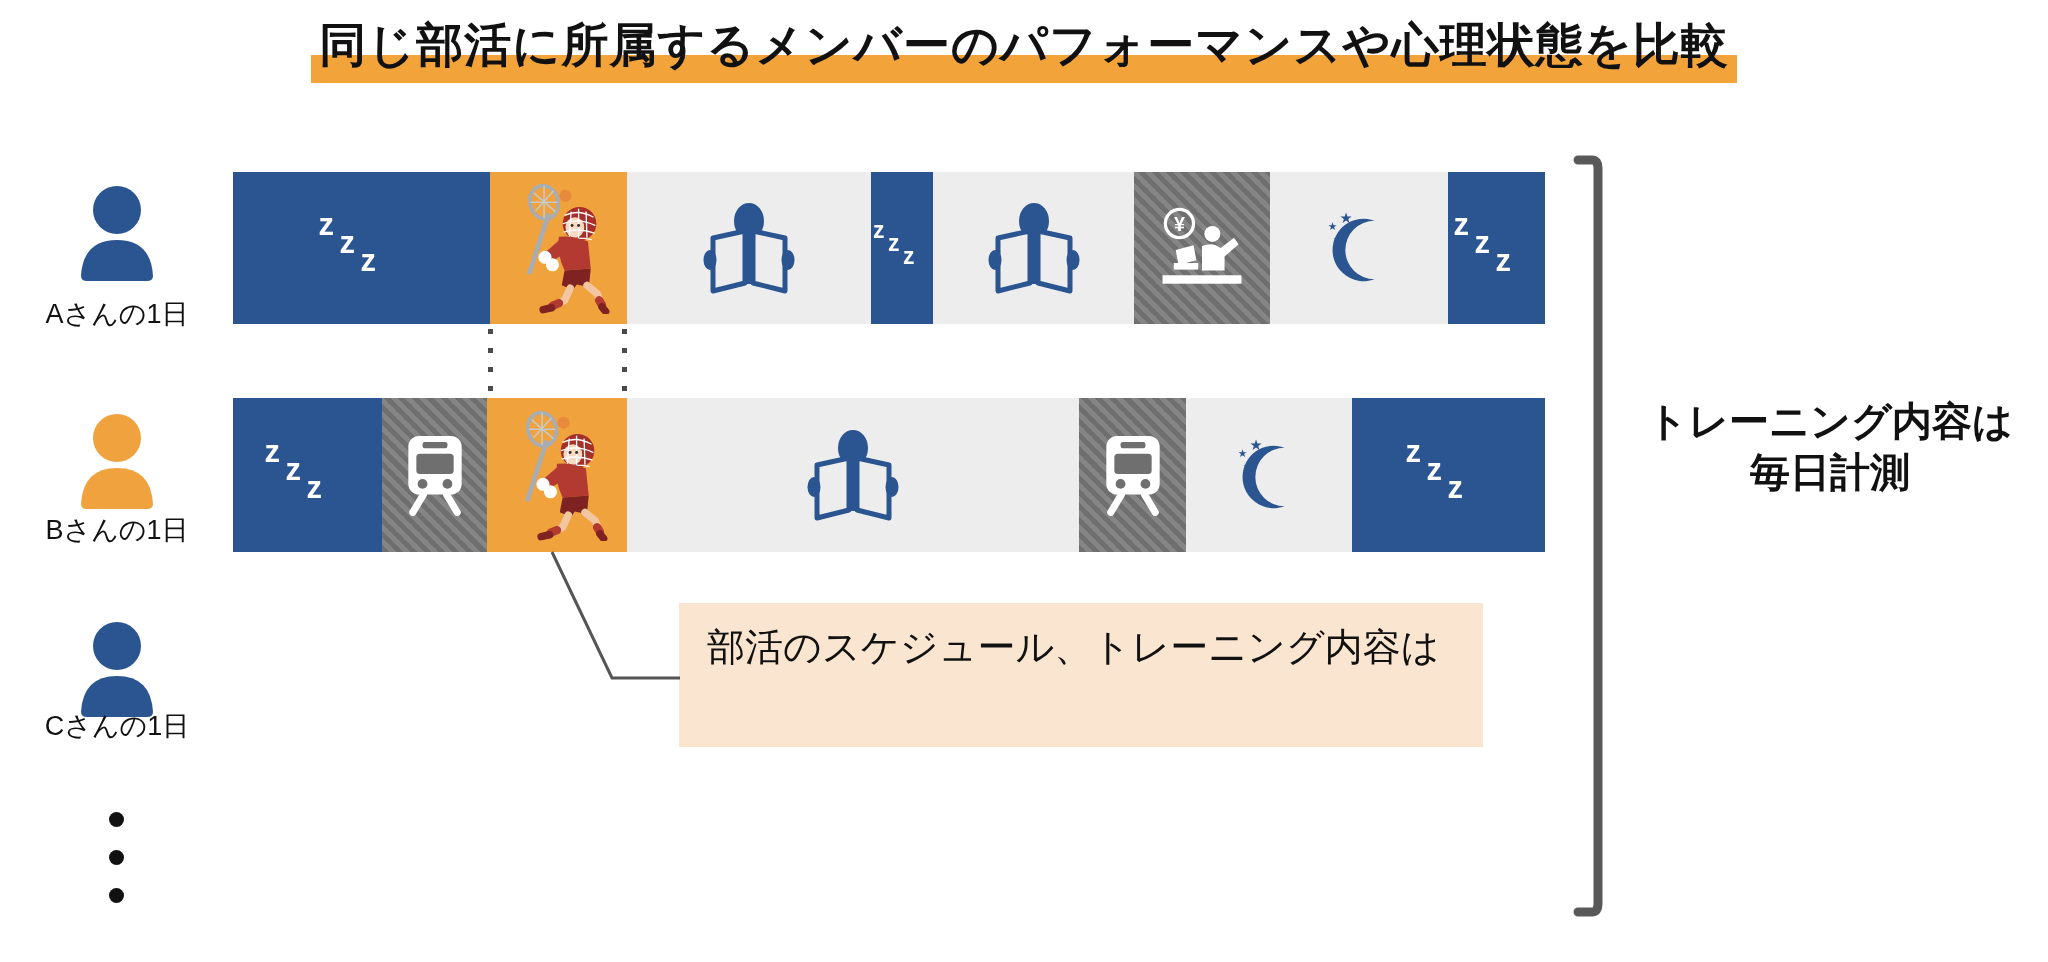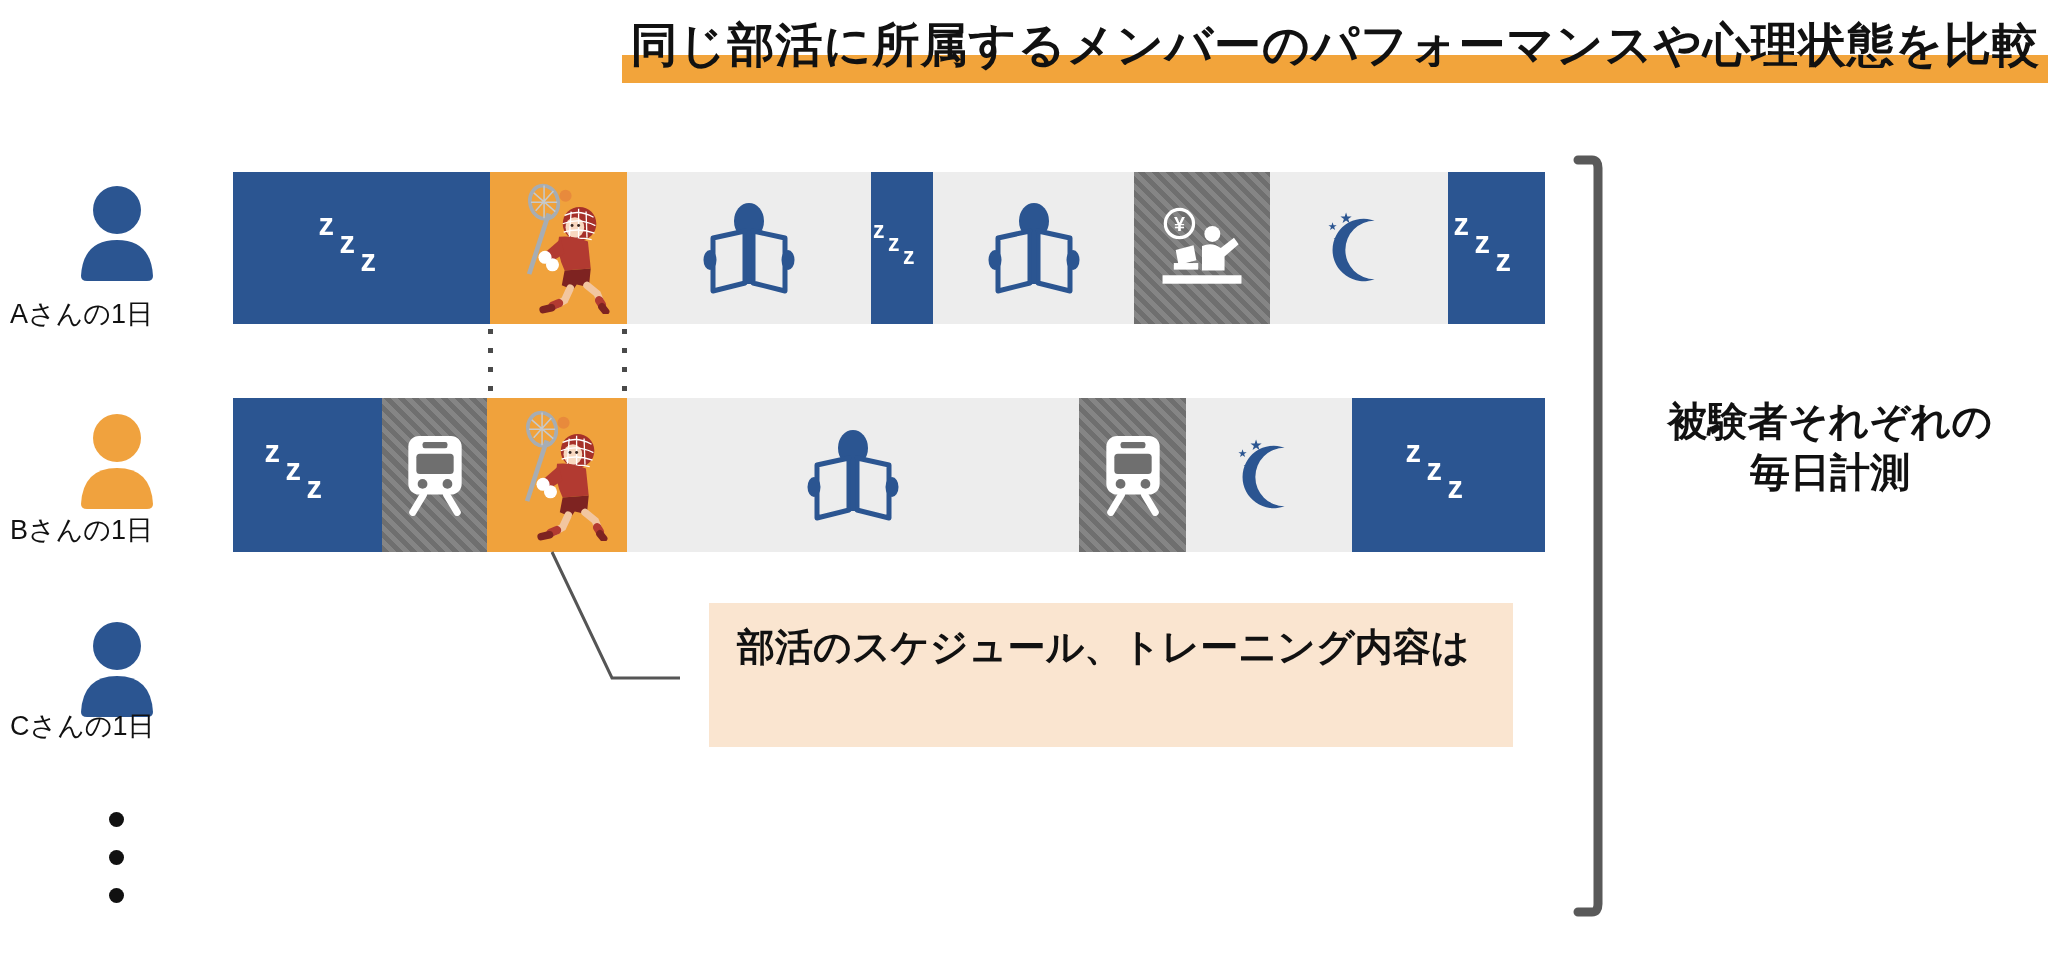--- a/index.html
+++ b/index.html
@@ -1,28 +1,28 @@
 <!DOCTYPE html>
 <html><head>
 <meta charset="utf-8">
 <style>
   html,body{margin:0;padding:0;background:#fff}
   .canvas{position:relative;width:2048px;height:962px;background:#ffffff;overflow:hidden;
           font-family:"Liberation Sans","DejaVu Sans",sans-serif;color:#111}
 
   
-  .title{position:absolute;left:0;top:14px;width:100%;text-align:right;
+  .title{position:absolute;left:0;top:14px;width:100%;text-align:center;
          font-size:47px;font-weight:700;letter-spacing:1px}
   .title .hl{background:linear-gradient(to bottom,transparent 57%,#F2A43B 57%);
              padding:0 8px 12px 8px}
 
   
   .person{position:absolute;width:100px;height:104px}
   .person svg{width:100%;height:100%}
-  .row-label{position:absolute;left:10px;width:214px;text-align:left;
+  .row-label{position:absolute;left:10px;width:214px;text-align:center;
              font-size:27px;font-weight:500}
 
   
   .timeline{position:absolute;left:233px;width:1312px;display:flex}
   .seg{position:relative;height:100%;display:flex;align-items:center;justify-content:center;flex:0 0 auto}
 
   
   .zzz{position:relative;width:86px;height:78px;color:#fff;font-weight:800}
   .zzz span{position:absolute;font-size:31px;line-height:1}
   .zzz span:nth-child(1){left:0;top:0}
@@ -31,23 +31,23 @@
   .seg-narrow .zzz{width:58px;height:58px}
   .seg-narrow .zzz span{font-size:23px}
   .seg-narrow .zzz span:nth-child(2){left:15px;top:13px}
   .seg-narrow .zzz span:nth-child(3){left:30px;top:26px}
 
   
   .dotline{position:absolute;top:329px;height:64px;width:5px;
            background:repeating-linear-gradient(to bottom,#4a4a4a 0 5px,transparent 5px 19px)}
 
   
-  .callout{position:absolute;left:709px;top:603px;width:804px;height:144px;
+  .callout{position:absolute;left:679px;top:603px;width:804px;height:144px;
            background:#FAE5D0;box-sizing:border-box;padding:17px 20px 0 28px;
-           font-size:38px;font-weight:700;line-height:54px}
+           font-size:38px;font-weight:400;line-height:54px}
 
   
   .sidenote{position:absolute;left:1612px;top:396px;width:436px;text-align:center;
             font-size:40px;font-weight:600;line-height:51px}
 
   
   .vdots{position:absolute;left:109px;top:812px;display:flex;flex-direction:column;gap:23px}
   .vdots i{width:15px;height:15px;border-radius:50%;background:#111}
 
   .overlay{position:absolute;left:0;top:0;width:2048px;height:962px;pointer-events:none}
@@ -259,21 +259,21 @@
     </div>
 
   <div class="dotline" style="left:488px"></div>
   <div class="dotline" style="left:622px"></div>
 
   <div class="callout">
     <div>部活のスケジュール、トレーニング内容は</div>
   </div>
 
   <div class="sidenote">
-    <div>被験者それぞれの</div>
+    <div>トレーニング内容は</div>
     <div>毎日計測</div>
   </div>
 
   <svg class="overlay">
     <polyline points="552,552 612,678 680,678" fill="none" stroke="#555555" stroke-width="3"></polyline>
     <path d="M1578,160 L1592,160 Q1598,160 1598,168 L1598,904 Q1598,912 1592,912 L1578,912" fill="none" stroke="#595959" stroke-width="9" stroke-linecap="round"></path>
   </svg>
 
 </div>
 

